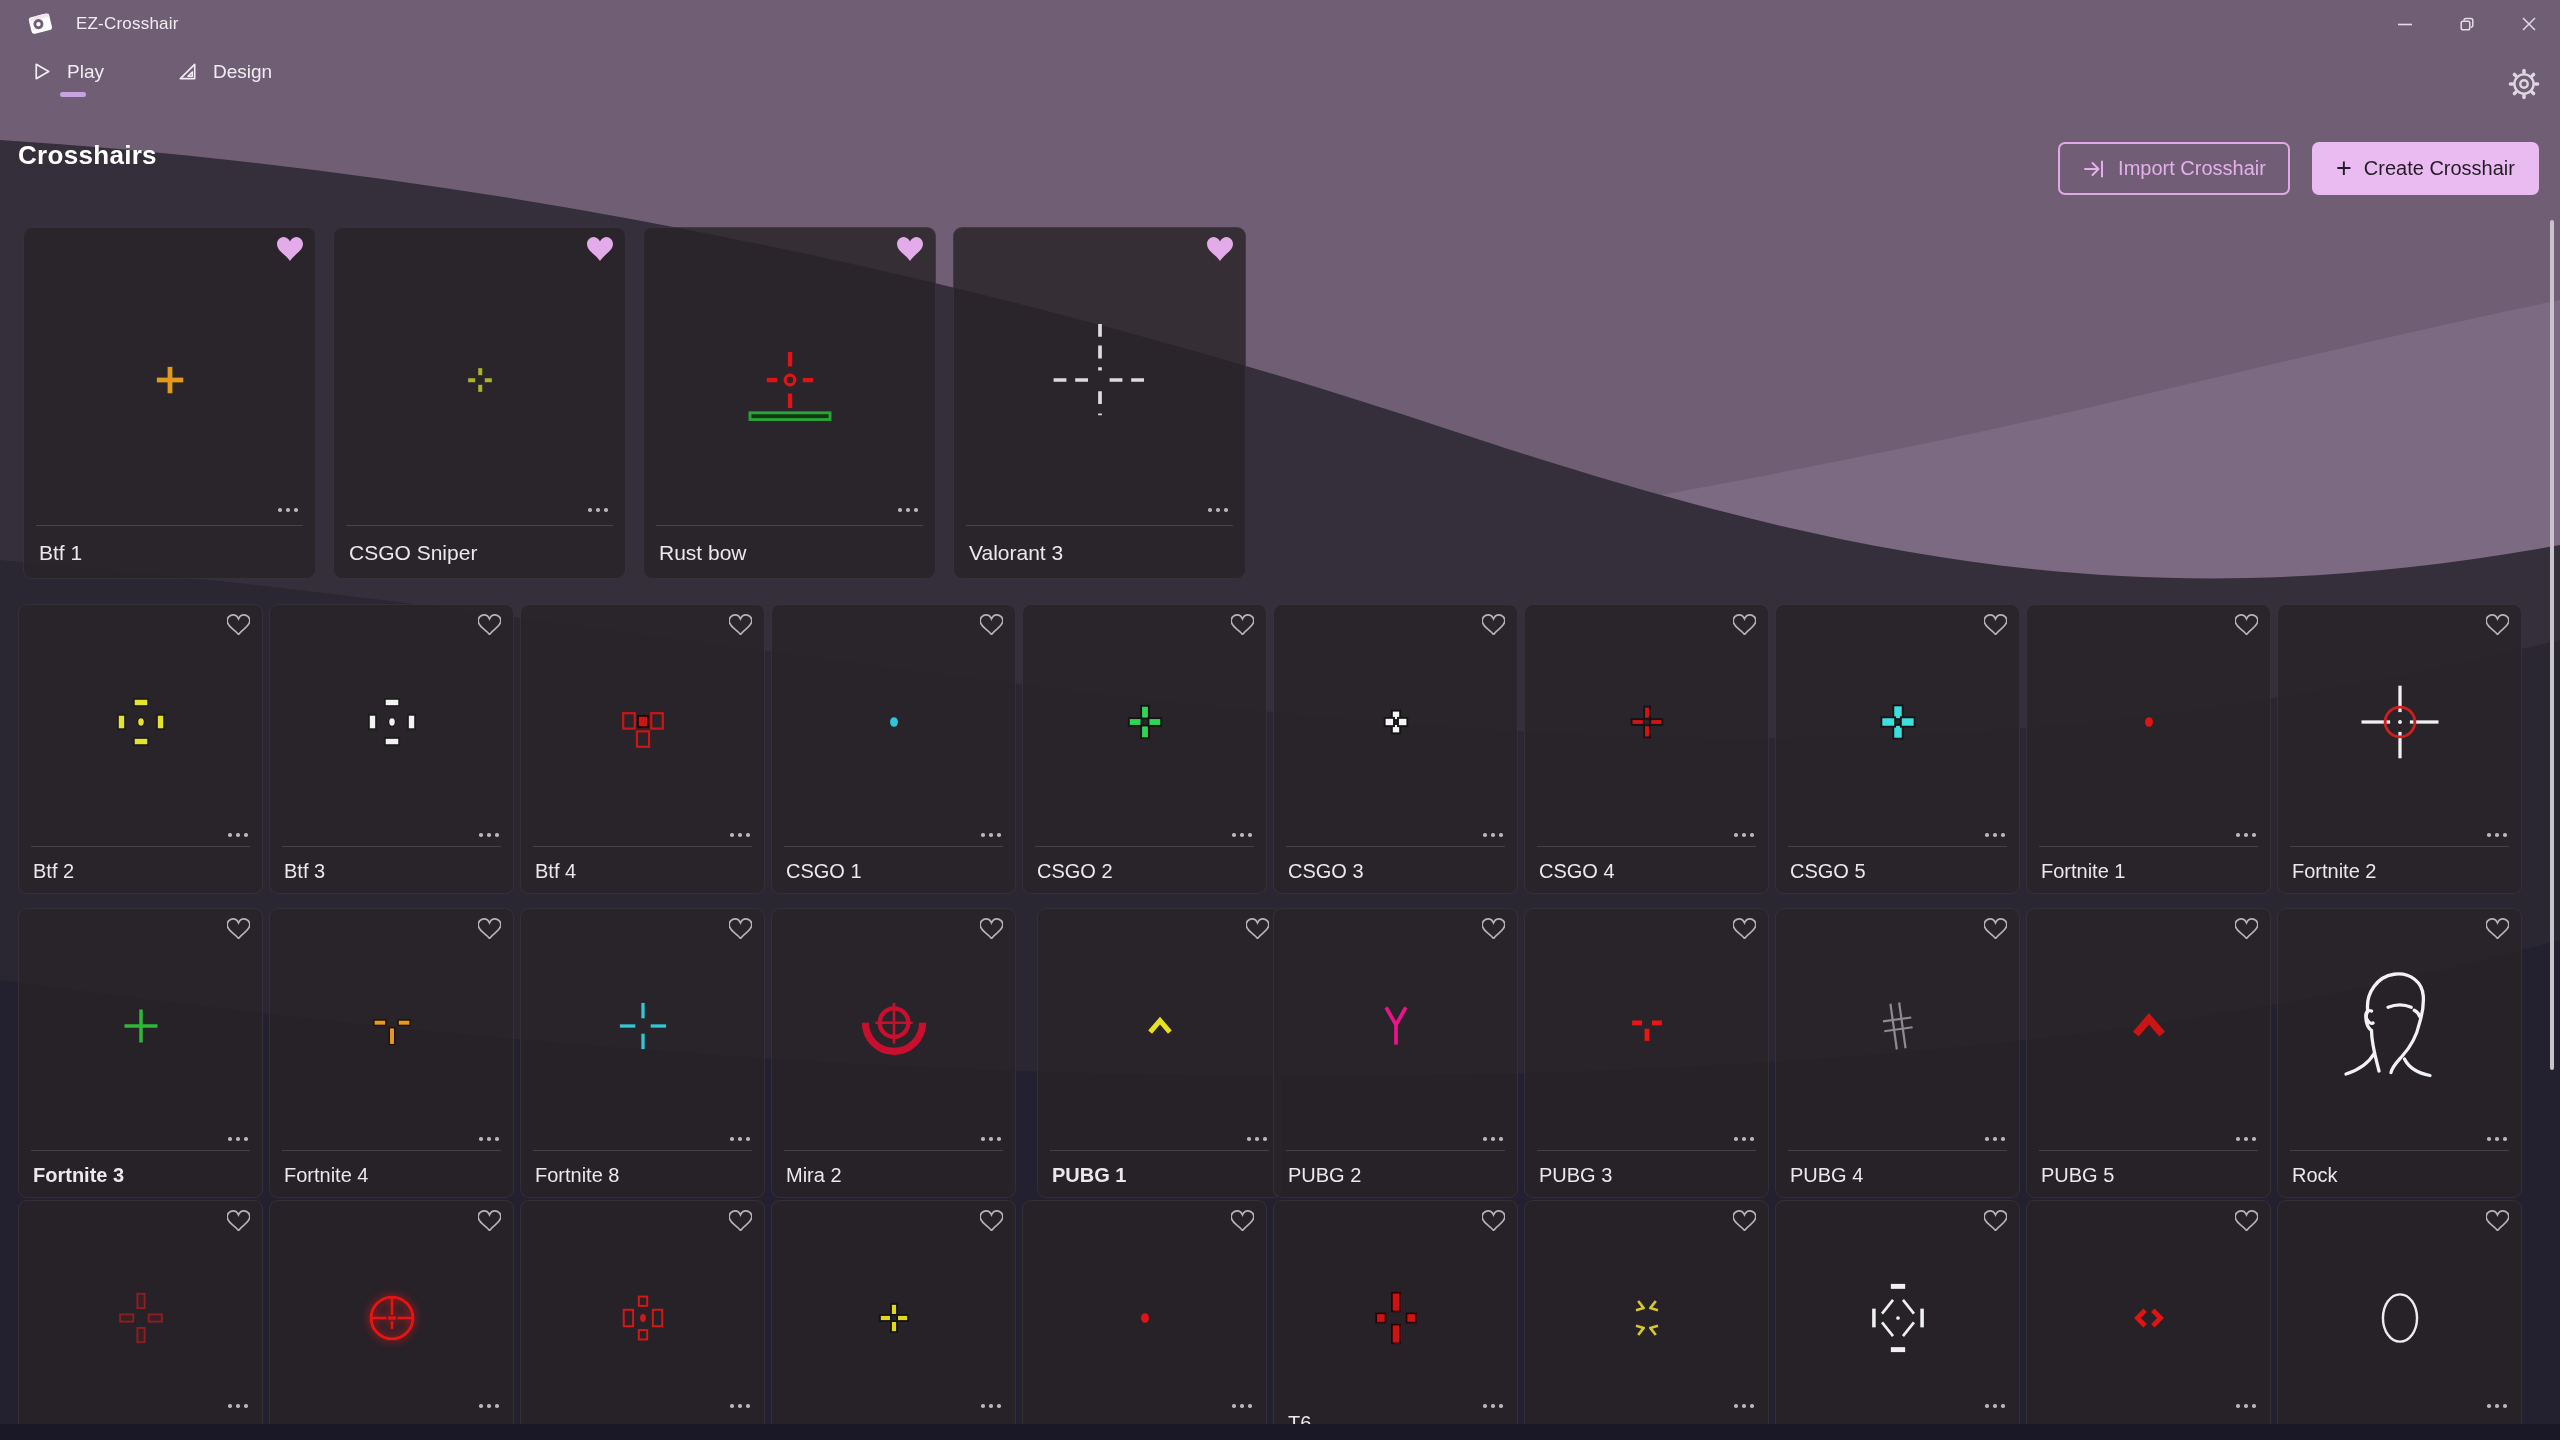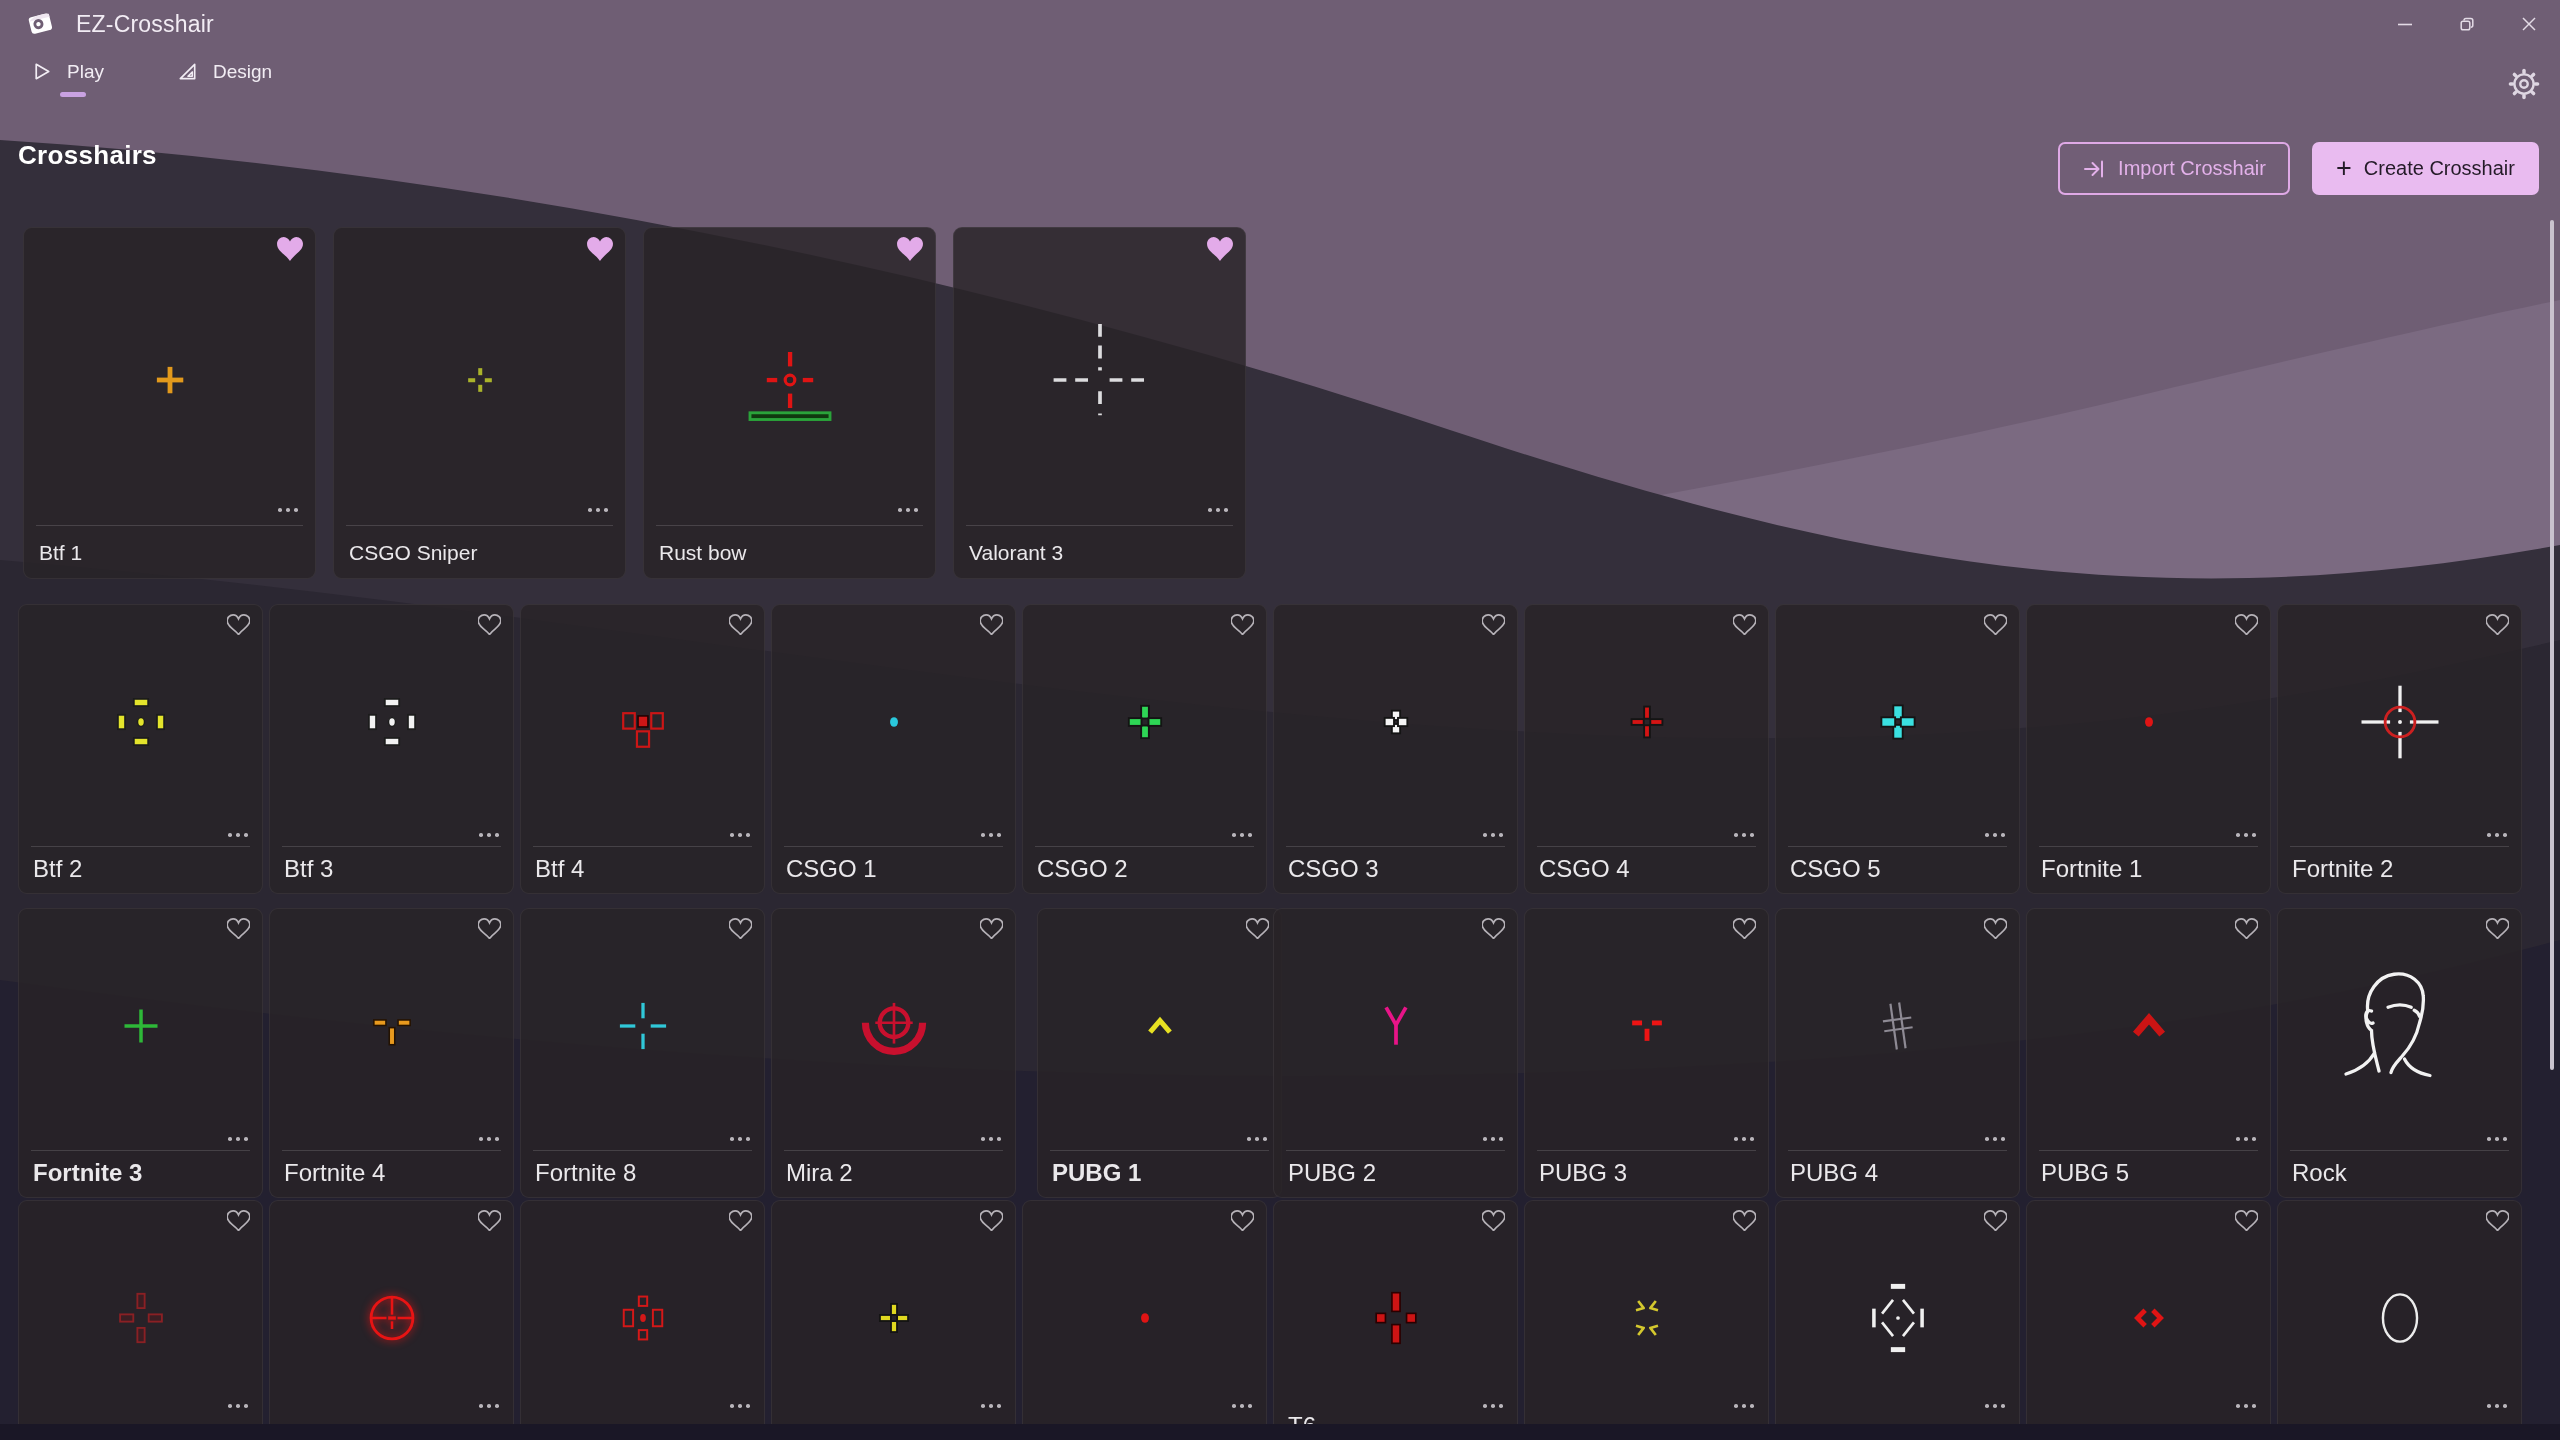--- a/index.html
+++ b/index.html
@@ -3,21 +3,21 @@
 <meta charset="utf-8">
 <style>
   html,body{margin:0;padding:0;background:#1a1726;}
   #stage{position:relative;width:2560px;height:1440px;overflow:hidden;
          font-family:"Liberation Sans","DejaVu Sans",sans-serif;color:#efe9f1;}
   #bg{position:absolute;left:0;top:0;z-index:0;}
 
   
   .titlebar{position:absolute;left:0;top:0;width:100%;height:48px;z-index:20;display:flex;align-items:center;}
   .appicon{margin-left:26px;display:flex;align-items:center;}
-  .apptitle{margin-left:20px;font-size:23px;color:#f2ecf4;letter-spacing:.2px;}
+  .apptitle{margin-left:20px;font-size:17px;color:#f2ecf4;letter-spacing:.2px;}
   .wincontrols{position:absolute;right:0;top:0;height:48px;display:flex;}
   .winbtn{width:62px;height:48px;display:flex;align-items:center;justify-content:center;cursor:pointer;}
 
   
   .nav{position:absolute;left:30px;top:60px;display:flex;gap:72px;z-index:20;}
   .tab{position:relative;display:flex;align-items:center;gap:14px;font-size:19px;color:#f2edf4;cursor:pointer;padding-bottom:14px;}
   .tab .underline{position:absolute;left:30px;bottom:0;width:26px;height:5px;border-radius:3px;}
 
   .gear{position:absolute;right:20px;top:68px;z-index:20;cursor:pointer;}
 
@@ -32,21 +32,21 @@
   
   .card{position:absolute;background:rgba(40,35,39,.82);border:1px solid rgba(255,255,255,.06);
         border-radius:9px;z-index:10;box-sizing:border-box;cursor:pointer;}
   .xh{position:absolute;left:50%;transform:translateX(-50%);}
   .heart{position:absolute;top:9px;right:12px;}
   .dots{position:absolute;display:flex;gap:4.5px;right:14px;bottom:56px;}
   .card.big .dots{right:17px;bottom:66px;}
   .dots i{width:3.6px;height:3.6px;border-radius:50%;background:#b9b5bb;display:block;}
   .divider{position:absolute;left:12px;right:12px;height:1px;background:rgba(255,255,255,.14);bottom:46px;}
   .card.big .divider{bottom:52px;}
-  .label{position:absolute;left:14px;bottom:10px;font-size:24px;color:#eae8eb;white-space:nowrap;}
+  .label{position:absolute;left:14px;bottom:10px;font-size:20px;color:#eae8eb;white-space:nowrap;}
   .card.big .label{left:15px;bottom:13px;font-size:21px;}
   .card.partial .dots{bottom:auto;top:203px;}
   .card.partial .label{bottom:auto;top:211px;}
 
   .bottomstrip{position:absolute;left:0;top:1424px;width:100%;height:16px;background:#1a1726;z-index:50;}
   .scrollthumb{position:absolute;left:2550px;top:220px;width:4px;height:850px;background:#c9c3ce;border-radius:2px;z-index:60;cursor:pointer;}
 </style>
 </head>
 <body>
 

